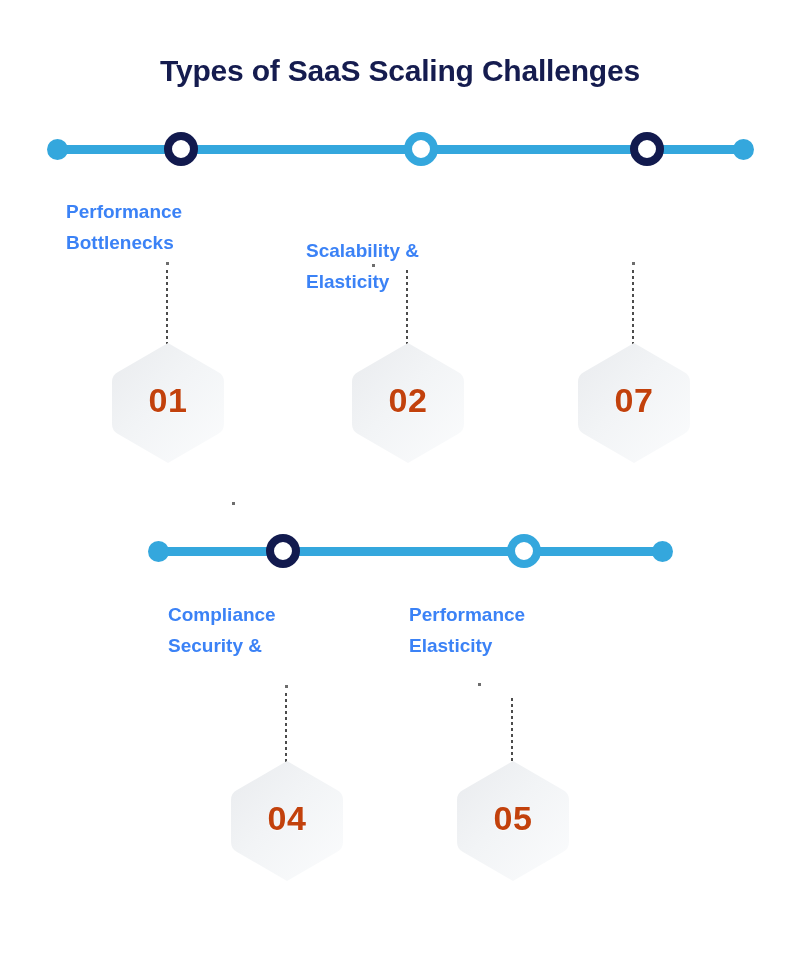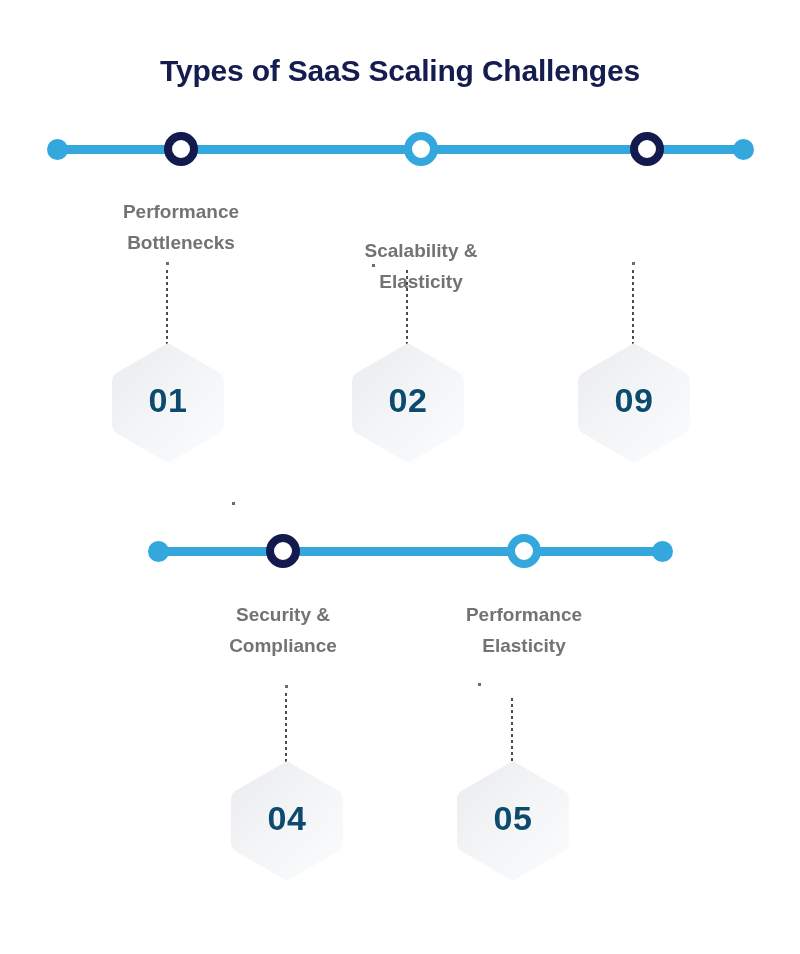--- a/index.html
+++ b/index.html
@@ -73,24 +73,24 @@
     background: #ffffff;
     top: -17px;
     margin-left: -17px;
   }
   .node.navy { border: 8px solid #121a4e; }
   .node.blue { border: 8px solid #34a7dd; }
 
   
   .node-label {
     position: absolute;
-    text-align: center;
+    text-align: left;
     font-size: 19px;
     font-weight: bold;
-    color: #737373;
+    color: #3b82f6;
     line-height: 31px;
     width: 230px;
     margin-left: -115px;
   }
 
   
   .connector {
     position: absolute;
     width: 2px;
     margin-left: -1px;
@@ -127,21 +127,21 @@
     position: absolute;
     left: 0;
     top: 0;
     width: 124px;
     height: 124px;
     display: flex;
     align-items: center;
     justify-content: center;
     font-size: 34px;
     font-weight: bold;
-    color: #0c4a6e;
+    color: #c2410c;
     letter-spacing: 0.5px;
     padding-bottom: 6px;
     box-sizing: border-box;
     text-shadow: 0 1px 1px rgba(255,255,255,0.7);
   }
 </style>
 </head>
 <body>
 
 <div id="infographic">
@@ -212,39 +212,39 @@
     <svg viewBox="0 0 124 124" xmlns="http://www.w3.org/2000/svg" aria-hidden="true">
       <defs>
         <linearGradient id="hexg3" x1="0" y1="0" x2="1" y2="1">
           <stop offset="0%" stop-color="#e9ebee"></stop>
           <stop offset="45%" stop-color="#f2f4f6"></stop>
           <stop offset="100%" stop-color="#fbfcfd"></stop>
         </linearGradient>
       </defs>
       <path d="M62 2 L112 31 Q118 34 118 41 L118 83 Q118 90 112 93 L62 122 L12 93 Q6 90 6 83 L6 41 Q6 34 12 31 Z" fill="url(#hexg3)"></path>
     </svg>
-    <div class="hex-number">09</div>
+    <div class="hex-number">07</div>
   </div>
 
   <div class="connector-stub" style="left:233px; top:502px;"></div>
 
   <div class="timeline-row" style="left:158px; top:551px; width:505px;">
 
     <div class="timeline-bar"></div>
 
     <div class="end-dot left"></div>
     <div class="end-dot right"></div>
 
     <div class="node navy" style="left:125px;"></div>
     <div class="node blue" style="left:366px;"></div>
   </div>
 
   <div class="node-label" style="left:283px; top:599px;">
+    <div>Compliance</div>
     <div>Security &amp;</div>
-    <div>Compliance</div>
   </div>
 
   <div class="node-label" style="left:524px; top:599px;">
     <div>Performance</div>
     <div>Elasticity</div>
   </div>
 
   <div class="connector" style="left:286px; top:693px; height:73px;"></div>
   <div class="connector-stub" style="left:286px; top:685px;"></div>
 

